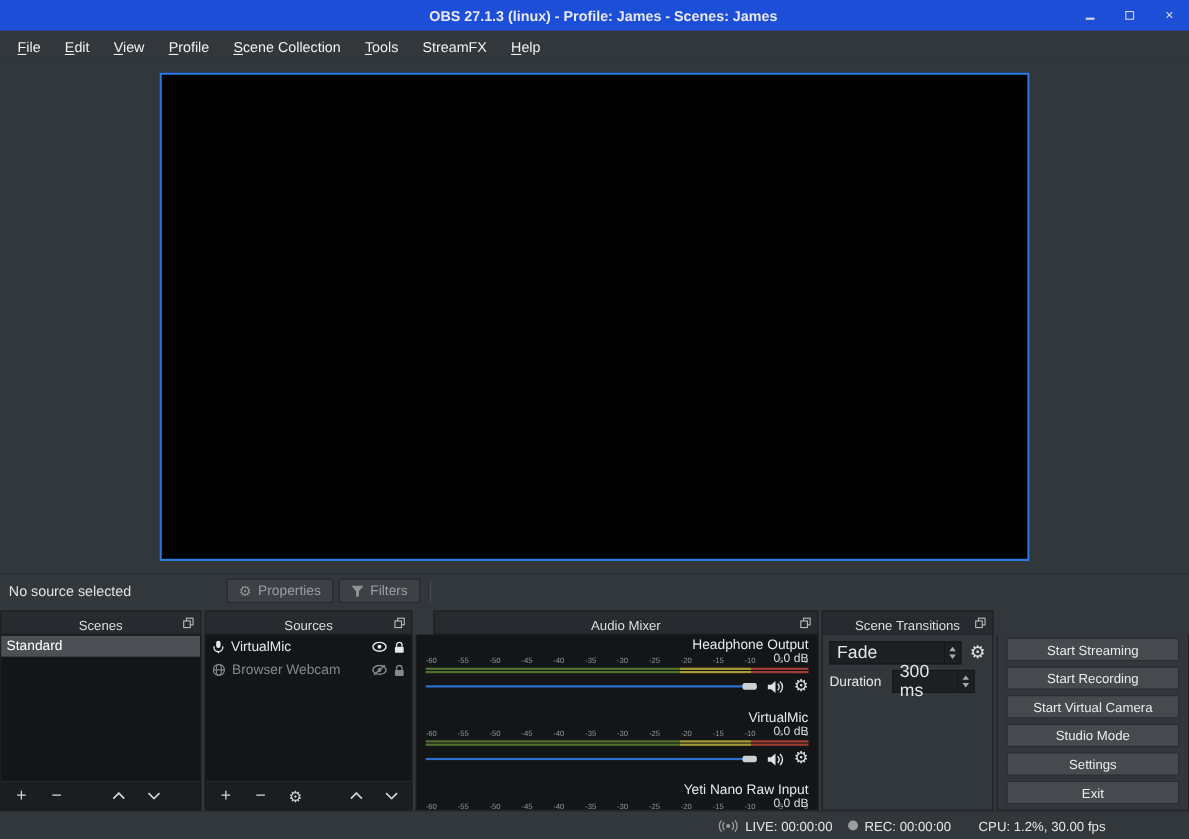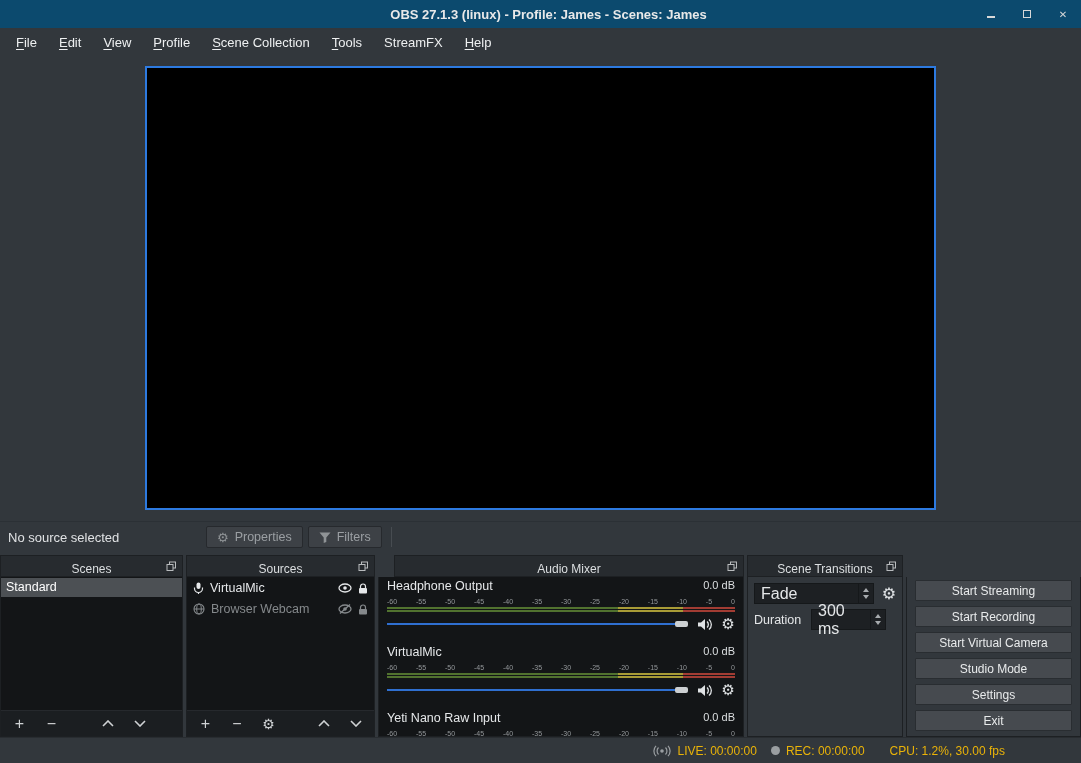--- a/index.html
+++ b/index.html
@@ -7,21 +7,21 @@
   body {
     font-family: "Liberation Sans", "DejaVu Sans", sans-serif;
     color: #e8eaec;
     width: 1081px; height: 763px;
   }
   #app { position: relative; width: 1081px; height: 763px; background: #32373c; overflow: hidden; }
 
   
   #titlebar {
     position: absolute; top: 0; left: 0; width: 100%; height: 28px;
-    background: #0c4a6e; display: flex; align-items: center; justify-content: center;
+    background: #1d4ed8; display: flex; align-items: center; justify-content: center;
     font-size: 13px; font-weight: bold; color: #e9e9e9; padding-left: 16px;
   }
   #winbtns { position: absolute; right: 12px; top: 0; height: 28px; display: flex; align-items: center; gap: 24px; }
   .winbtn { width: 12px; height: 12px; display: flex; align-items: center; justify-content: center; color: #d8d8d8; font-size: 10px; }
   .min-glyph { width: 8px; height: 2px; background: #d8d8d8; margin-top: 6px; }
   .max-glyph { width: 8px; height: 8px; border: 1.5px solid #d8d8d8; }
 
   
   #menubar { position: absolute; top: 28px; left: 0; width: 100%; height: 30px; display: flex; padding-left: 5px; background: #32373c; }
   .menu-item { padding: 0 11px; line-height: 30px; font-size: 13px; color: #eef0f1; }
@@ -58,21 +58,21 @@
   .src-name { flex: 1; overflow: hidden; white-space: nowrap; }
   .row-icon { display: flex; align-items: center; }
 
   .list-toolbar { position: absolute; left: 0; right: 0; bottom: 0; height: 26px; background: #1b1e21; border-top: 1px solid #26292d; display: flex; align-items: center; padding: 0 11px; gap: 17px; color: #cfd2d4; }
   .tb-ic { display: flex; align-items: center; justify-content: center; width: 15px; height: 16px; font-size: 16px; line-height: 16px; color: #cfd2d4; }
   .tb-gap { width: 7px; }
 
   
   #mixer-body { padding: 2px 8px 0 8px; }
   .mix-ch { margin-bottom: 11px; }
-  .mix-head { display: flex; justify-content: space-between; align-items: flex-start; height: 17px; }
+  .mix-head { display: flex; justify-content: space-between; align-items: flex-end; height: 17px; flex-direction: column; }
   .mix-name { font-size: 12.5px; color: #e6e8ea; }
   .mix-db { font-size: 11px; color: #dcdfe1; }
   .scale-row { display: flex; justify-content: space-between; font-size: 7px; color: #94989b; height: 8px; line-height: 9px; margin-top: 1px; }
   .meter { margin-top: 2px; }
   .meter-bar { height: 2px; background: linear-gradient(90deg, #51722f 0, #51722f 66.5%, #a89b36 66.5%, #a89b36 85%, #a23c33 85%, #a23c33 100%); }
   .meter-bar + .meter-bar { margin-top: 1px; }
   .slider-row { display: flex; align-items: center; height: 20px; margin-top: 2px; gap: 9px; }
   .hslider { position: relative; flex: 1; height: 8px; }
   .hslider .track { position: absolute; left: 0; right: 0; top: 3px; height: 2px; background: #2f6fd0; }
   .hslider .handle { position: absolute; right: 0; top: 1px; width: 13px; height: 6px; background: #cdd0d2; border-radius: 2px; }
@@ -91,21 +91,21 @@
   .tri-down { width: 0; height: 0; border-left: 3.5px solid transparent; border-right: 3.5px solid transparent; border-top: 4px solid #a7abae; }
   .tr-gear { margin-left: 8px; font-size: 16px; color: #dfe2e4; line-height: 17px; }
   .dur-label { font-size: 12.5px; color: #e4e6e8; width: 57px; }
 
   
   #ctl-body { padding: 3px 8px; }
   .ctl-btn { display: block; width: 100%; height: 21px; margin-bottom: 5px; background: #464a4f; border: 1px solid #292d31; border-radius: 1px; color: #e9ebec; font-size: 12px; font-family: inherit; text-align: center; }
 
   
   #statusbar { position: absolute; top: 737px; left: 0; width: 100%; height: 26px; border-top: 1px solid #282c30; background: #32373c; }
-  #status-items { position: absolute; right: 76px; top: 0; height: 100%; display: flex; align-items: center; gap: 14px; font-size: 12px; color: #eab308; }
+  #status-items { position: absolute; right: 76px; top: 0; height: 100%; display: flex; align-items: center; gap: 14px; font-size: 12px; color: #e5e5e5; }
   .status-group { display: flex; align-items: center; gap: 6px; }
   .rec-dot { width: 9px; height: 9px; border-radius: 50%; background: #9a9ea1; }
   #cpu-text { margin-left: 11px; }
 
   svg { display: block; }
 </style>
 </head>
 <body>
 
 <div id="app">

